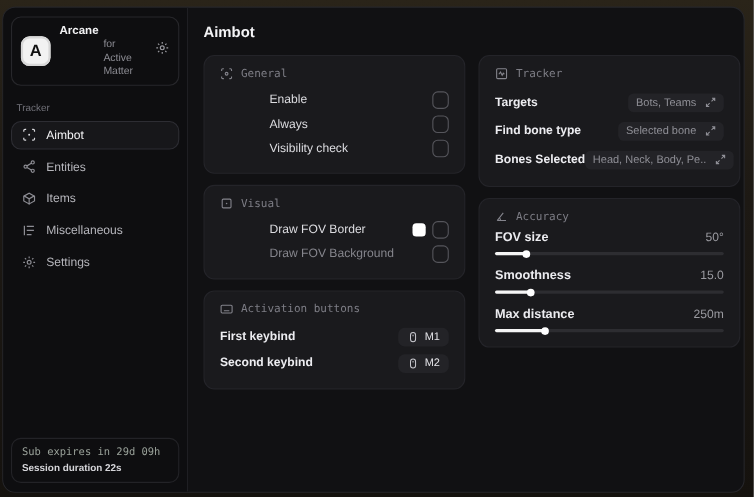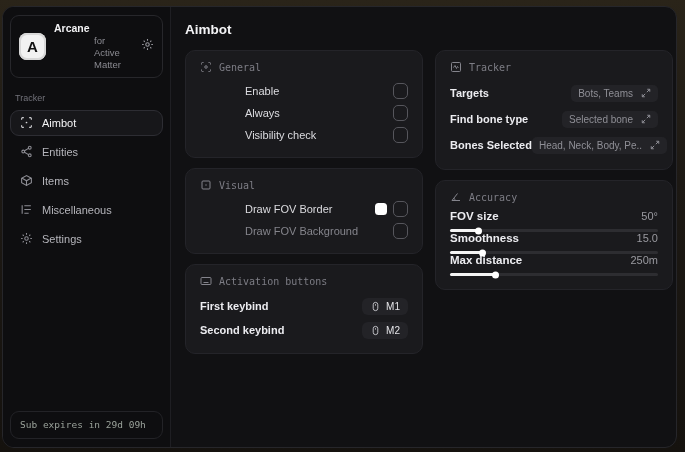--- a/index.html
+++ b/index.html
@@ -86,21 +86,21 @@
   .keybind .icn { display:flex; color:#c9c9cf; }
   .trk-row { height:26px; }
   .trk-label { font-size:11px; font-weight:bold; color:#ececf0; white-space:nowrap; }
   .dropdown {
     display:flex; align-items:center; gap:8px; background:#232327;
     border:none; border-radius:5px; padding:3px 7px; color:#8f8f96;
     font-size:10px; font-family:"Liberation Sans", sans-serif;
     cursor:pointer; white-space:nowrap;
   }
   .dropdown .icn { display:flex; color:#8f8f96; }
-  .acc-row { }
+  .acc-row { margin-bottom:13px; }
   .acc-row:last-child { margin-bottom:2px; }
   .acc-top { display:flex; align-items:center; justify-content:space-between; }
   .acc-label { font-size:11.5px; font-weight:bold; color:#ececf0; }
   .acc-value { font-size:11px; color:#9a9aa0; }
   .slider { margin-top:7px; height:3px; background:#2d2d31; border-radius:2px; position:relative; cursor:pointer; }
   .slider-fill { height:100%; background:#f5f5f5; border-radius:2px; position:relative; }
   .slider-fill::after {
     content:""; position:absolute; right:-3px; top:50%; transform:translateY(-50%);
     width:7px; height:7px; background:#ffffff; border-radius:50%;
   }
@@ -175,20 +175,21 @@
             </svg>
         </span>
         <span>Settings</span>
       </div>
     </nav>
 
     <div class="spacer"></div>
 
     <div class="sub-box">
       <div class="sub-expiry">Sub expires in 29d 09h</div>
+      <div class="sub-session">Session duration 22s</div>
     </div>
   </aside>
 
   <main class="main">
     <div class="page-title">Aimbot</div>
 
     <div class="columns">
       <div class="col-left">
 
         <section class="card">

